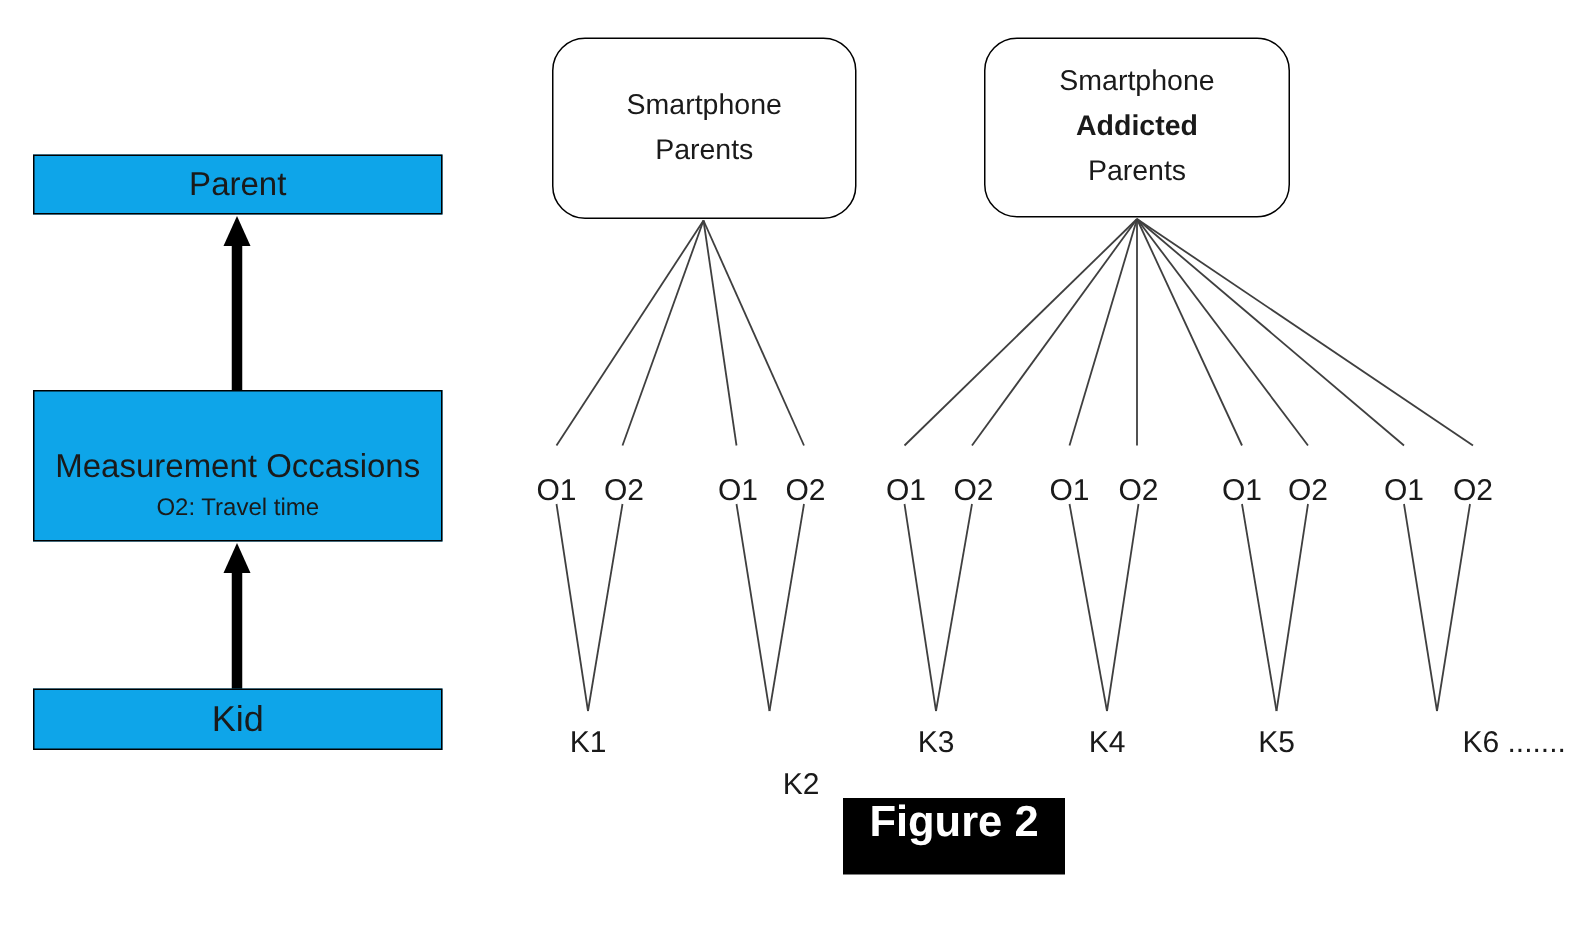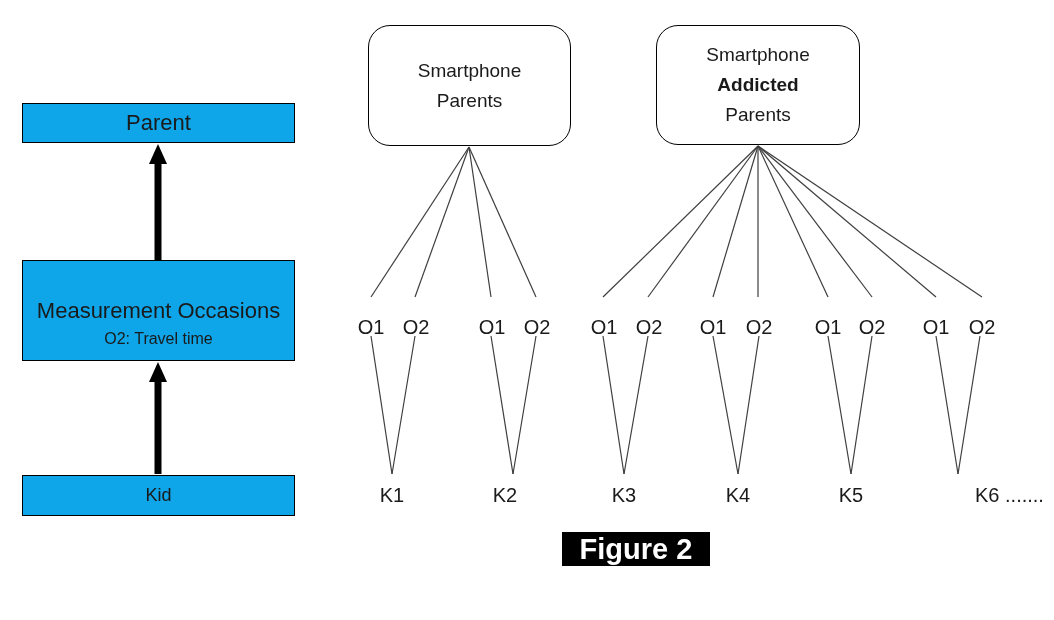--- a/index.html
+++ b/index.html
@@ -27,21 +27,21 @@
     position: absolute;
     border: 1.6px solid #000000;
     background: #0ea5e9;
     display: flex;
     align-items: center;
     justify-content: center;
     box-sizing: border-box;
     text-align: center;
   }
   .parent-box   { left: 22px;  top: 103px; width: 273px; height: 40px;  font-size: 22px; }
-  .kid-box      { left: 22px;  top: 475px; width: 273px; height: 41px;  font-size: 18px; }
+  .kid-box      { left: 22px;  top: 459px; width: 273px; height: 41px;  font-size: 24px; }
   .measure-box  {
     left: 22px; top: 260px; width: 273px; height: 101px;
     flex-direction: column; justify-content: center; gap: 2px;
   }
   .measure-title { font-size: 22px; line-height: 28px; margin-top: 26px; }
   .measure-sub   { font-size: 16px; line-height: 23px; }
   .round-box {
     position: absolute;
     border: 1.6px solid #000000;
     border-radius: 22px;
@@ -74,25 +74,25 @@
     line-height: 26px;
     text-align: center;
     font-size: 20px;
     white-space: nowrap;
   }
   .figure-caption {
     position: absolute;
     left: 562px;
     top: 532px;
     width: 148px;
-    height: 34px;
+    height: 51px;
     background: #000000;
     color: #ffffff;
     display: flex;
-    align-items: flex-end;
+    align-items: flex-start;
     justify-content: center;
     font-size: 29px;
     font-weight: 700;
   }
 </style>
 </head>
 <body>
 
 <div class="canvas">
 
@@ -173,21 +173,21 @@
   <span class="occ-label" style="left:581px;">O1</span>
   <span class="occ-label" style="left:626px;">O2</span>
   <span class="occ-label" style="left:690px;">O1</span>
   <span class="occ-label" style="left:736px;">O2</span>
   <span class="occ-label" style="left:805px;">O1</span>
   <span class="occ-label" style="left:849px;">O2</span>
   <span class="occ-label" style="left:913px;">O1</span>
   <span class="occ-label" style="left:959px;">O2</span>
 
   <span class="kid-label" style="left:362px; width:60px;">K1</span>
-  <span class="kid-label" style="left:475px; width:60px;">K2</span>
+  <span class="kid-label" style="left:504px; width:60px;margin-top:28px;">K2</span>
   <span class="kid-label" style="left:594px; width:60px;">K3</span>
   <span class="kid-label" style="left:708px; width:60px;">K4</span>
   <span class="kid-label" style="left:821px; width:60px;">K5</span>
   <span class="kid-label" style="left:943px; width:80px; text-align:left;margin-left:32px;">K6 .......</span>
 
   <div class="figure-caption">
     <span>Figure 2</span>
   </div>
 
 </div>

